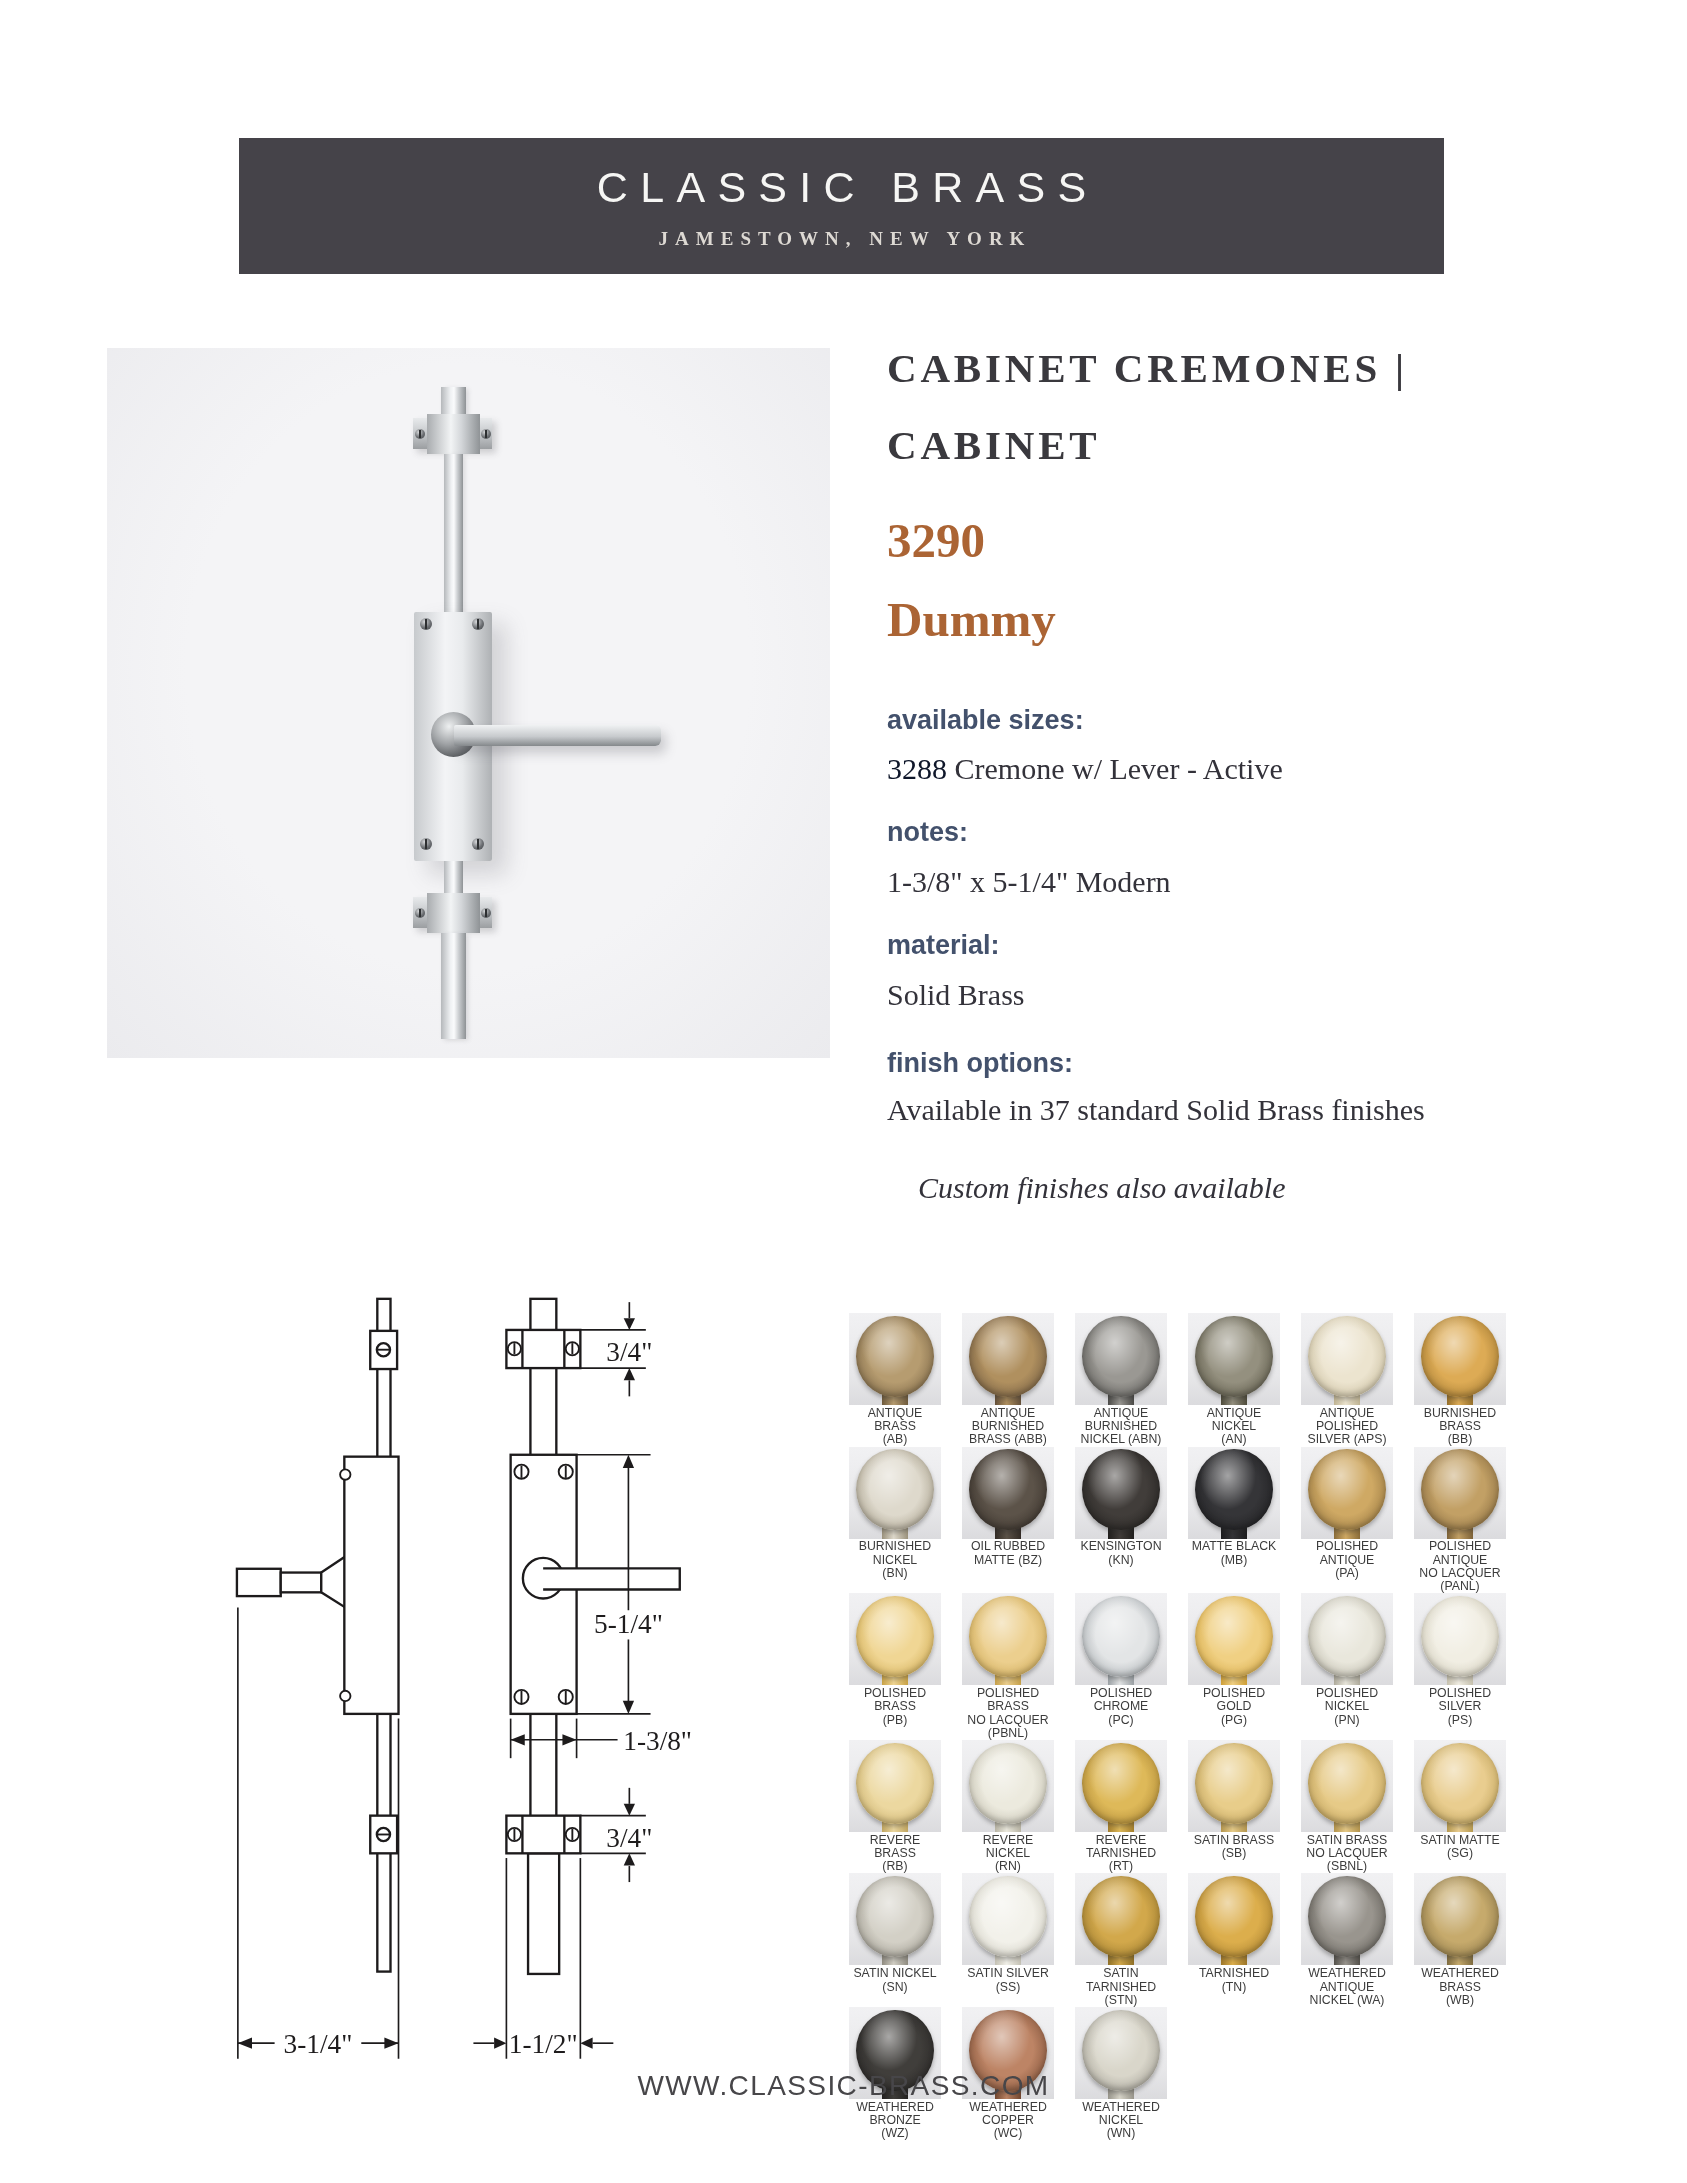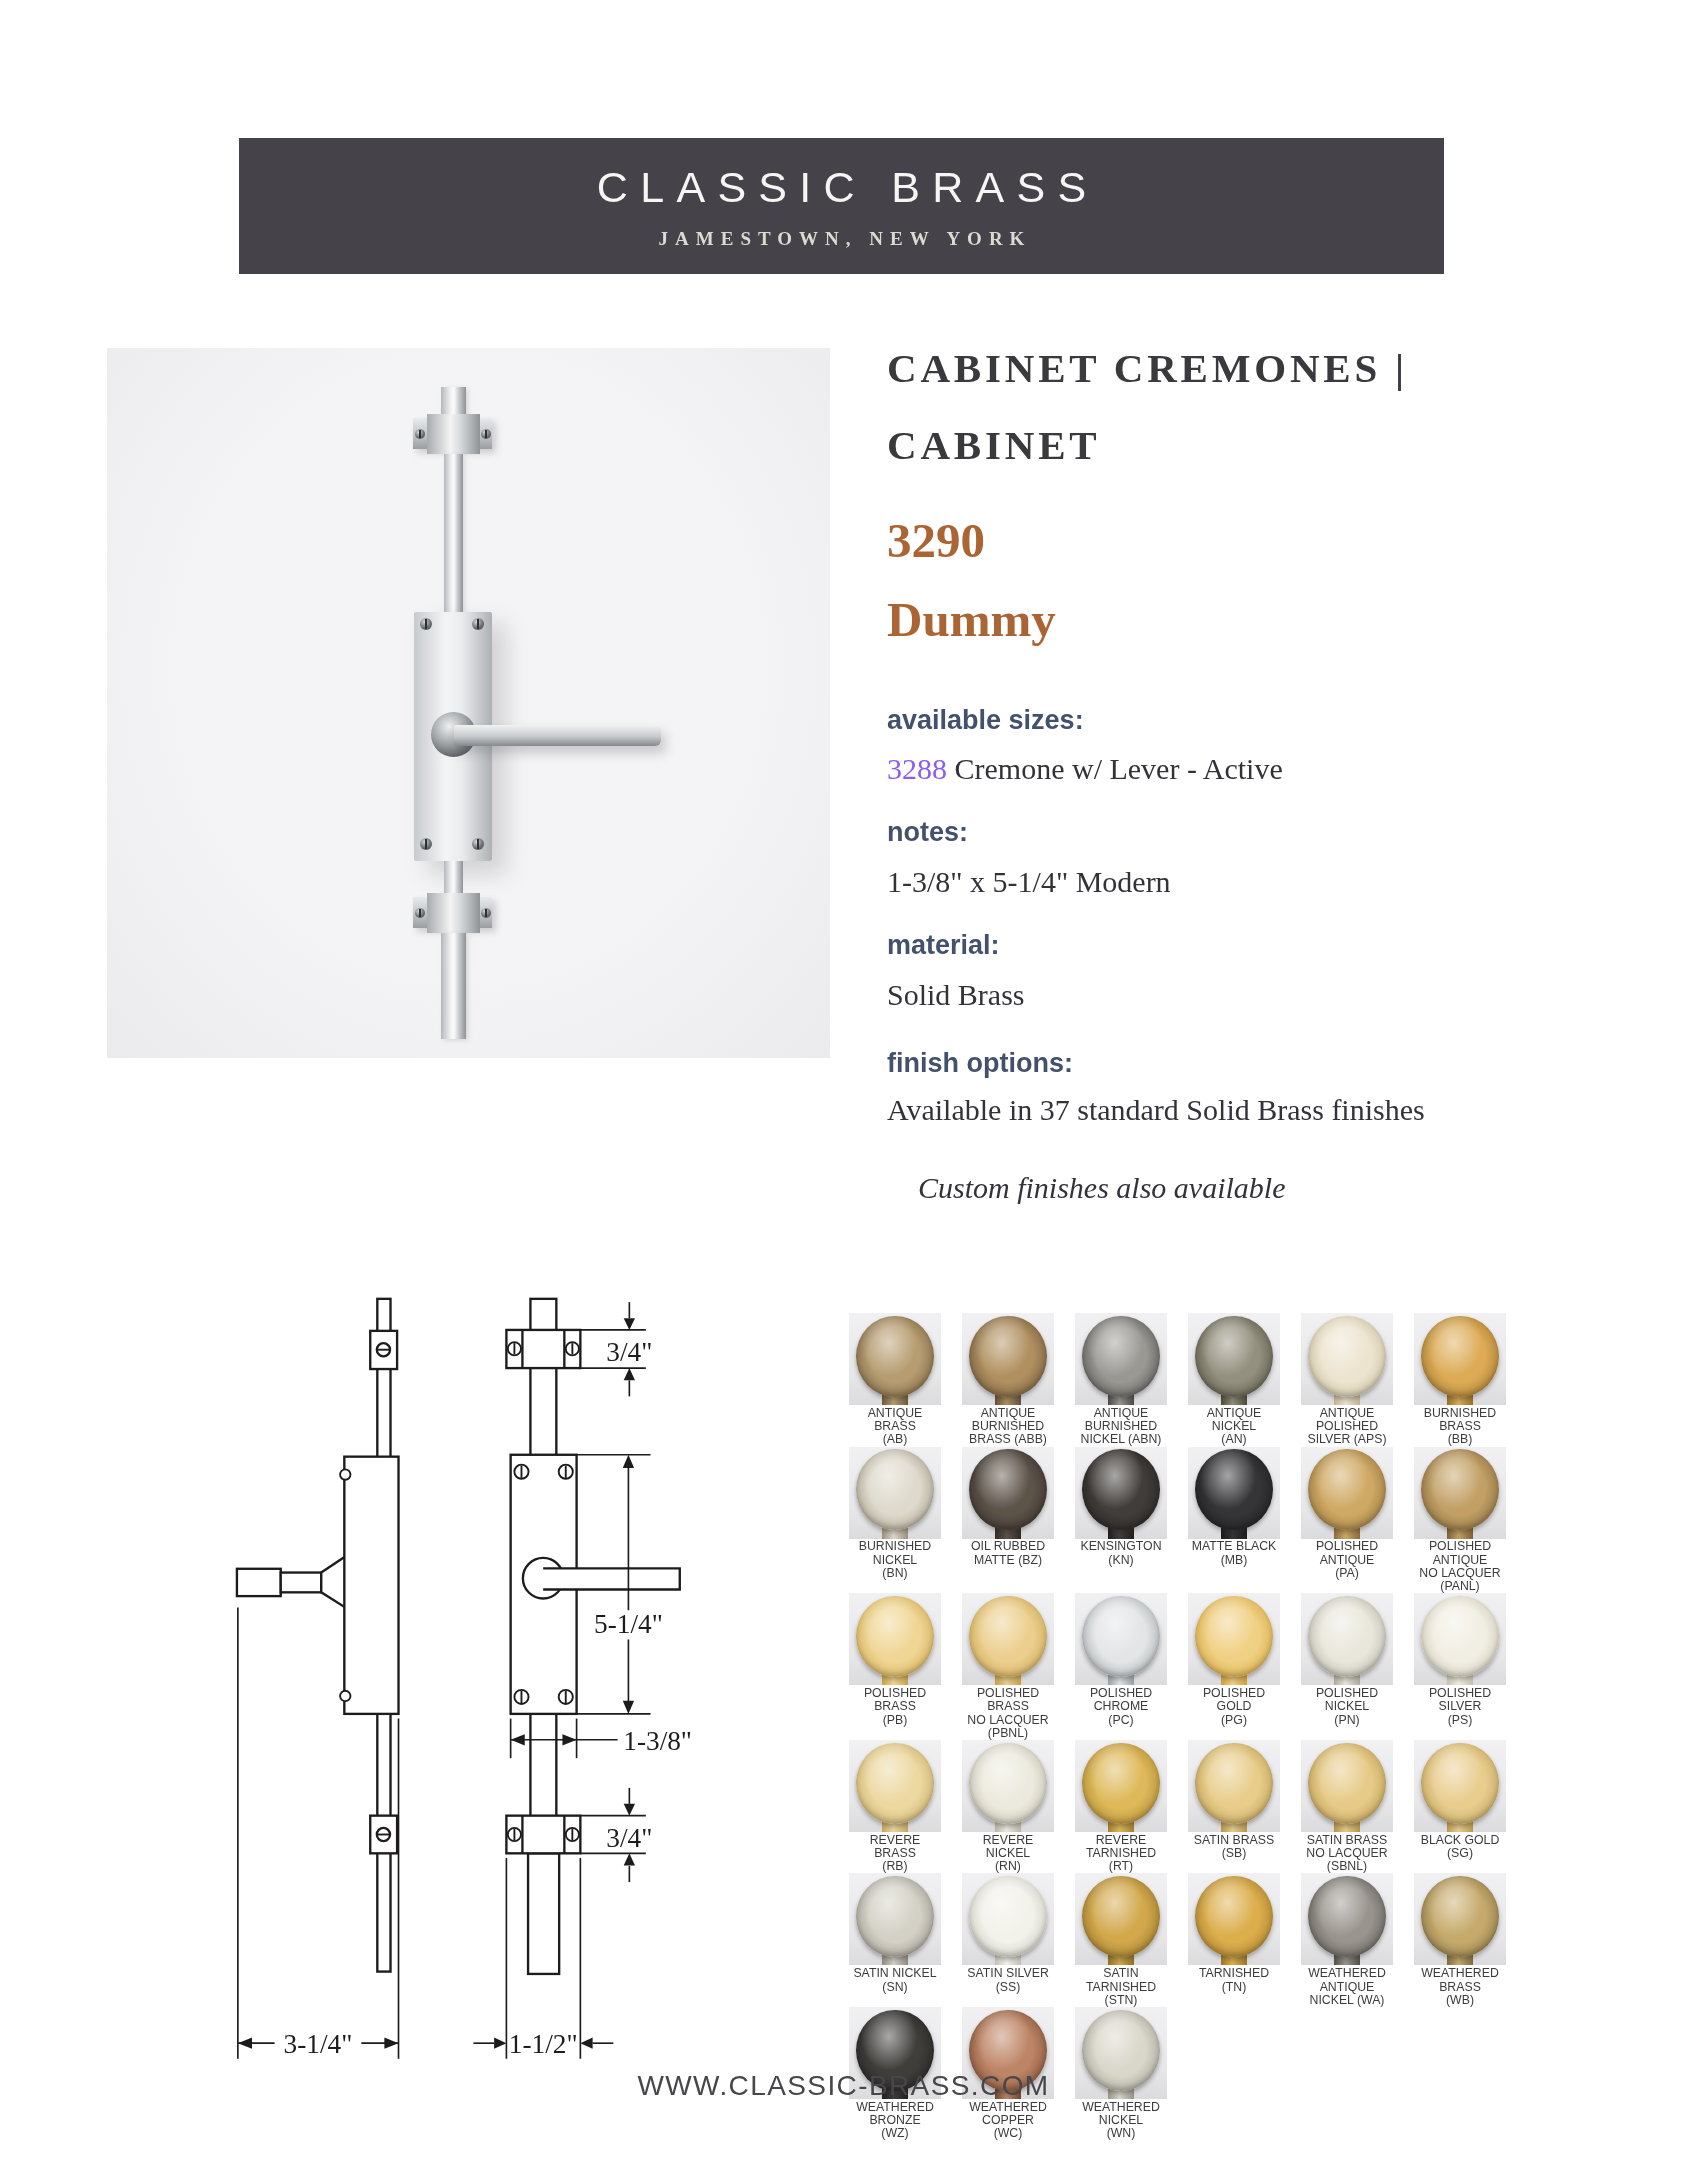--- a/index.html
+++ b/index.html
@@ -73,21 +73,21 @@
   }
   .sec-label {
     position:absolute; left:887px;
     font-family:"Liberation Sans", sans-serif; font-weight:700;
     font-size:27px; color:#43516c;
   }
   .sec-body {
     position:absolute; left:887px;
     font-size:30px; color:#33323a;
   }
-  .code-accent { color:#8b5cf6; }
+  .code-accent { color:#0f172a; }
   .italic { font-style:italic; }
 
   
   .drawings { position:absolute; left:203px; top:1296px; }
 
   
   #swatch-grid {
     position:absolute; left:849px; top:1313px;
     display:grid; grid-template-columns:repeat(6,92px); column-gap:21px; row-gap:0;
   }
@@ -539,21 +539,21 @@
       <span class="l2">NO LACQUER (SBNL)</span>
     </figcaption>
   </figure>
 
   <figure class="swatch" style="--c: #e9cd8f; --r: #b69950;">
     <div class="swatch-img">
       <div class="knob-stem"></div>
       <div class="knob-face"></div>
     </div>
     <figcaption class="swatch-label">
-      <span class="l1">BLACK GOLD</span>
+      <span class="l1">SATIN MATTE</span>
       <span class="l2">(SG)</span>
     </figcaption>
   </figure>
 
   <figure class="swatch" style="--c: #d3d0c6; --r: #8f8b80;">
     <div class="swatch-img">
       <div class="knob-stem"></div>
       <div class="knob-face"></div>
     </div>
     <figcaption class="swatch-label">

